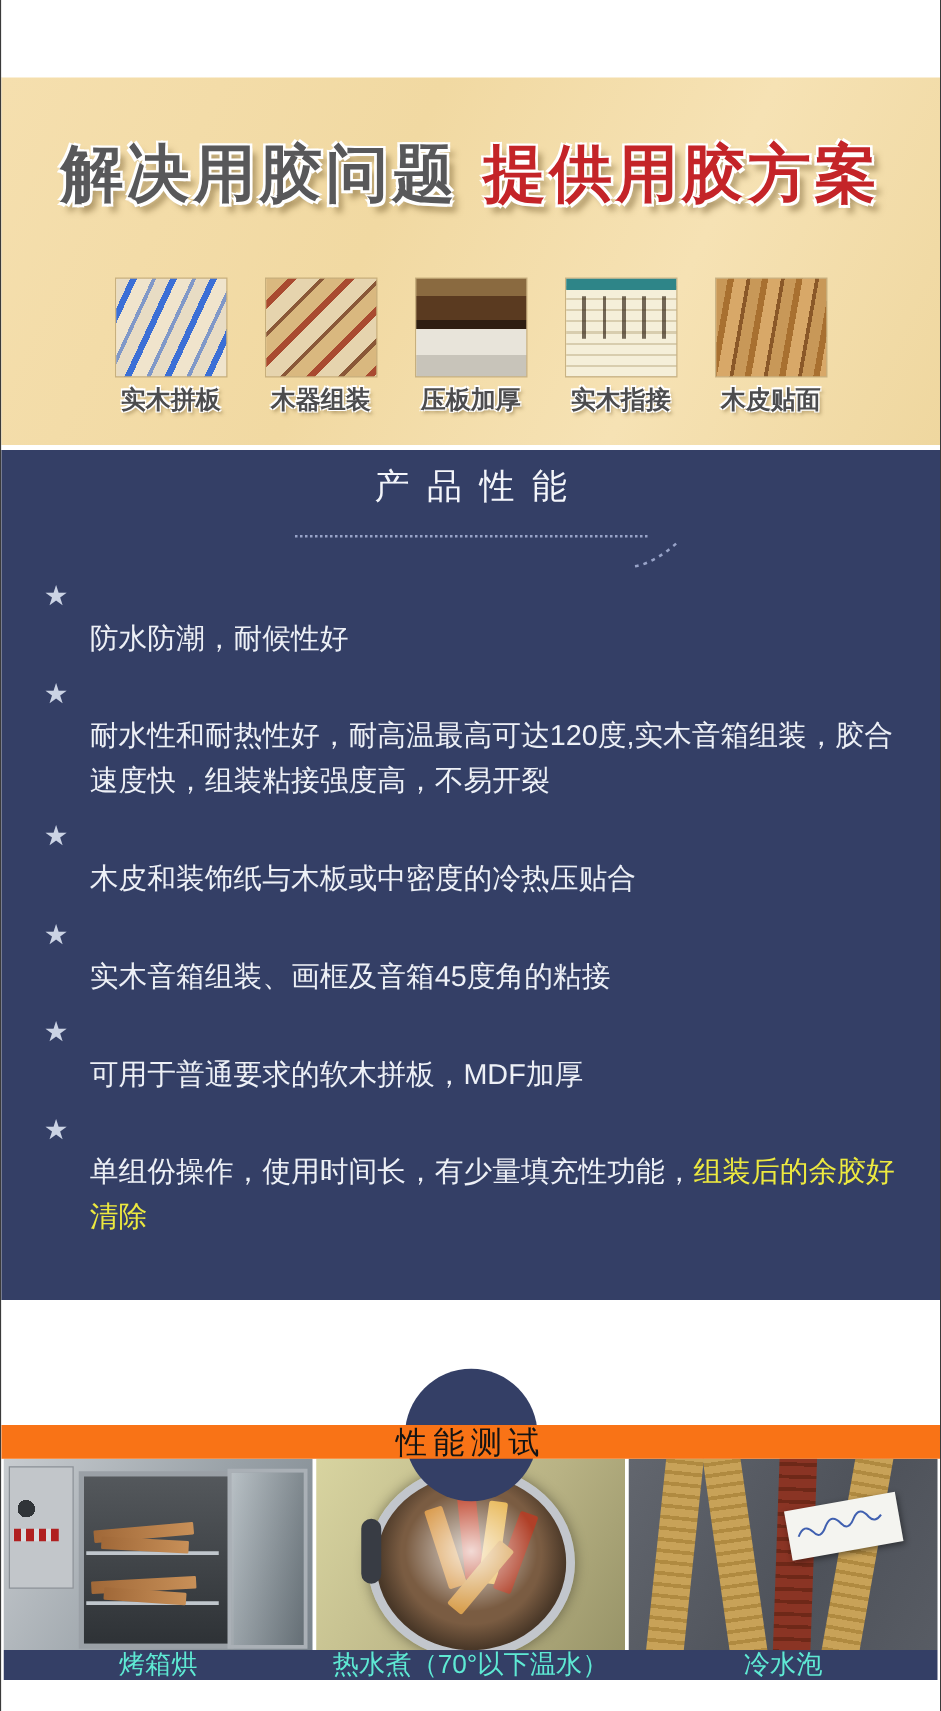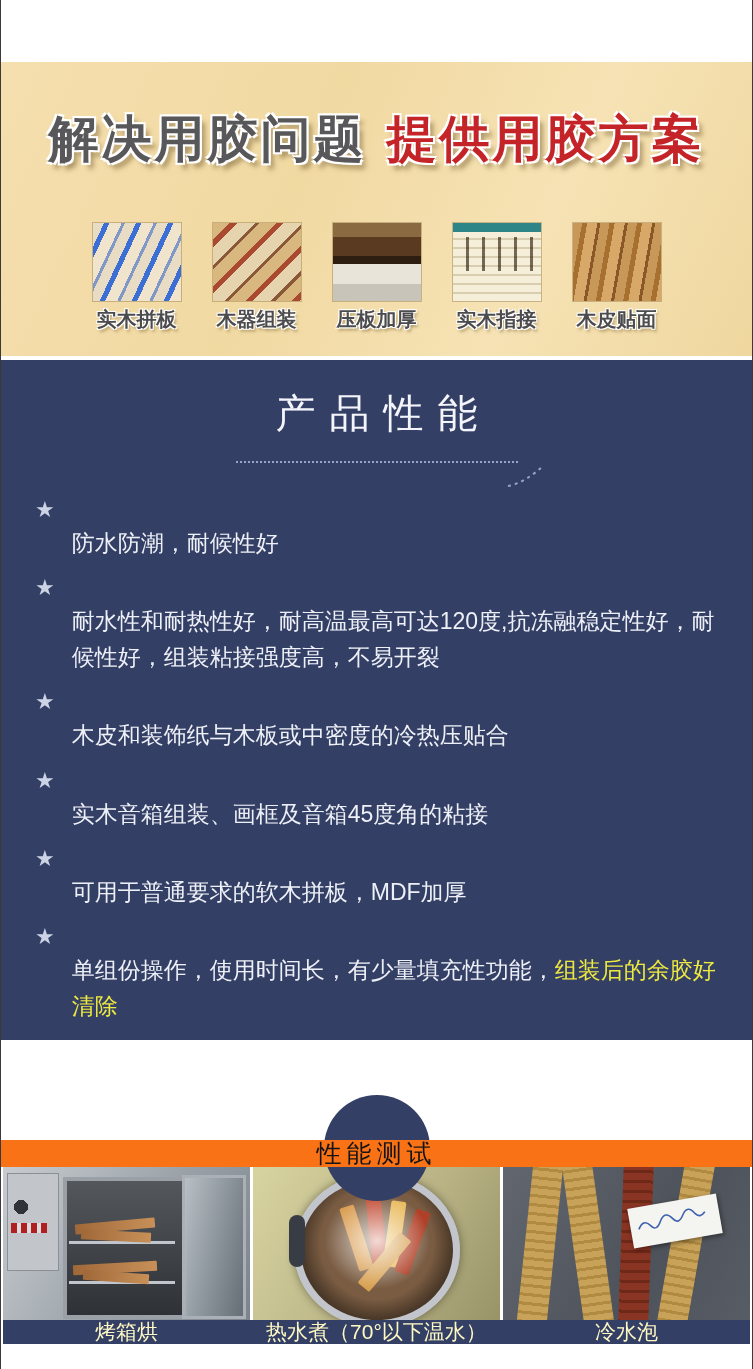--- a/index.html
+++ b/index.html
@@ -38,22 +38,22 @@
   .bimg4{background:linear-gradient(180deg,#8a6a40 0 18%,#5a3a20 18% 42%,#2e1e12 42% 52%,#e8e4da 52% 78%,#c8c4ba 78%);}
   .bimg5{background:repeating-linear-gradient(100deg,#c89858 0 9px,#a87030 9px 14px,#d8a868 14px 24px,#8a5828 24px 27px);}
   .blab{
     margin-top:5px;font-size:20px;font-weight:bold;color:#4c4c4e;white-space:nowrap;
     text-shadow:-1px -1px 0 #fff,1px -1px 0 #fff,-1px 1px 0 #fff,1px 1px 0 #fff,2px 3px 3px rgba(110,85,40,.5);
   }
   .thin-gap{height:4px;background:#ffffff;}
   
   .perf{height:680px;background:#343F66;color:#edf0f6;}
   .perf h1{
-    margin:0;padding-top:26px;text-align:center;
-    font-size:40px;font-weight:400;letter-spacing:14px;text-indent:14px;color:#f3f5fa;
+    margin:0;padding-top:10px;text-align:center;
+    font-size:28px;font-weight:400;letter-spacing:14px;text-indent:14px;color:#f3f5fa;
   }
   .dotline{width:282px;margin:14px auto 0;border-bottom:2px dotted #98a3c8;height:6px;position:relative;}
   .flourish{position:absolute;right:-28px;top:8px;}
   .perf ul{list-style:none;margin:28px 0 0;padding:0 32px 0 34px;}
   .perf li{display:flex;gap:17px;font-size:23px;line-height:1.54;margin-bottom:8px;color:#edf0f6;}
   .star{color:#cbd3e4;font-size:22px;flex:0 0 auto;padding-top:2px;}
   .btext{flex:1;margin-top:35px;}
   .hl{color:#ede93f;}
   .badges{display:flex;justify-content:center;gap:48px;margin-top:54px;}
   .badge{width:112px;height:112px;border:3px solid #1fa0e8;border-radius:50%;position:relative;}
@@ -73,21 +73,21 @@
     position:absolute;top:100px;left:0;right:0;height:27px;background:#f97316;z-index:3;
     display:flex;align-items:center;justify-content:center;
     font-size:25px;color:#141414;letter-spacing:5px;
   }
   .test-photos{position:absolute;top:127px;left:2px;right:2px;height:153px;display:flex;gap:3px;z-index:1;}
   .tphoto{flex:1;position:relative;overflow:hidden;}
   .caption-bar{
     position:absolute;top:280px;left:2px;right:2px;height:24px;background:#343F66;z-index:4;
     display:flex;gap:3px;
   }
-  .tcell{flex:1;text-align:center;font-size:21px;line-height:24px;color:#fef9c3;white-space:nowrap;}
+  .tcell{flex:1;text-align:center;font-size:21px;line-height:24px;color:#5eead4;white-space:nowrap;}
   
   .photo-oven{background:linear-gradient(120deg,#c8ccd0,#9aa2a8 55%,#7a848c);}
   .oven-panel{position:absolute;left:4px;top:6px;width:50px;height:96px;background:#c2c6ca;border:1px solid #8a9096;}
   .oven-knobs{position:absolute;left:8px;top:30px;width:36px;height:40px;
     background:repeating-linear-gradient(90deg,#b02020 0 6px,#d8dcdf 6px 10px) 0 26px/100% 10px no-repeat,
                radial-gradient(circle at 10px 10px,#303438 0 7px,rgba(0,0,0,0) 7px);}
   .oven-cavity{position:absolute;left:60px;top:10px;width:116px;height:134px;
     background:linear-gradient(#54585c,#2e3236);border:4px solid #9aa0a6;}
   .oven-shelf{position:absolute;left:66px;width:106px;height:3px;background:#c0c6cc;}
   .plank{position:absolute;height:10px;border-radius:1px;background:linear-gradient(90deg,#a06838,#c89058);}
@@ -154,21 +154,21 @@
         <path d="M2 23 C14 21 26 13 37 3" stroke="#98a3c8" stroke-width="2" fill="none" stroke-dasharray="3 4"></path>
       </svg>
     </div>
     <ul>
       <li>
         <span class="star">★</span>
         <span class="btext">防水防潮，耐候性好</span>
       </li>
       <li>
         <span class="star">★</span>
-        <span class="btext">耐水性和耐热性好，耐高温最高可达120度,抗冻融稳定性好，耐候性好，组装粘接强度高，不易开裂</span>
+        <span class="btext">耐水性和耐热性好，耐高温最高可达120度,实木音箱组装，胶合速度快，组装粘接强度高，不易开裂</span>
       </li>
       <li>
         <span class="star">★</span>
         <span class="btext">木皮和装饰纸与木板或中密度的冷热压贴合</span>
       </li>
       <li>
         <span class="star">★</span>
         <span class="btext">实木音箱组装、画框及音箱45度角的粘接</span>
       </li>
       <li>

